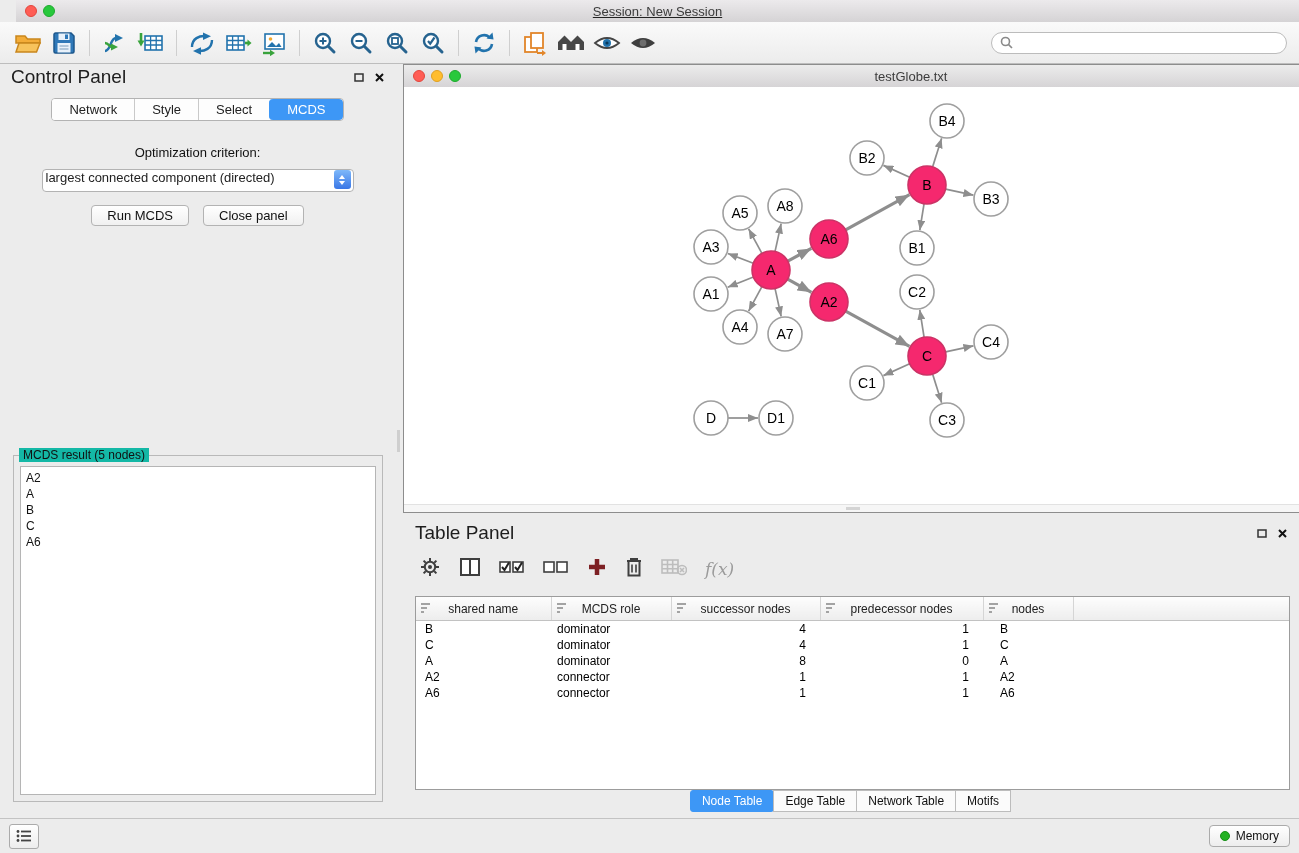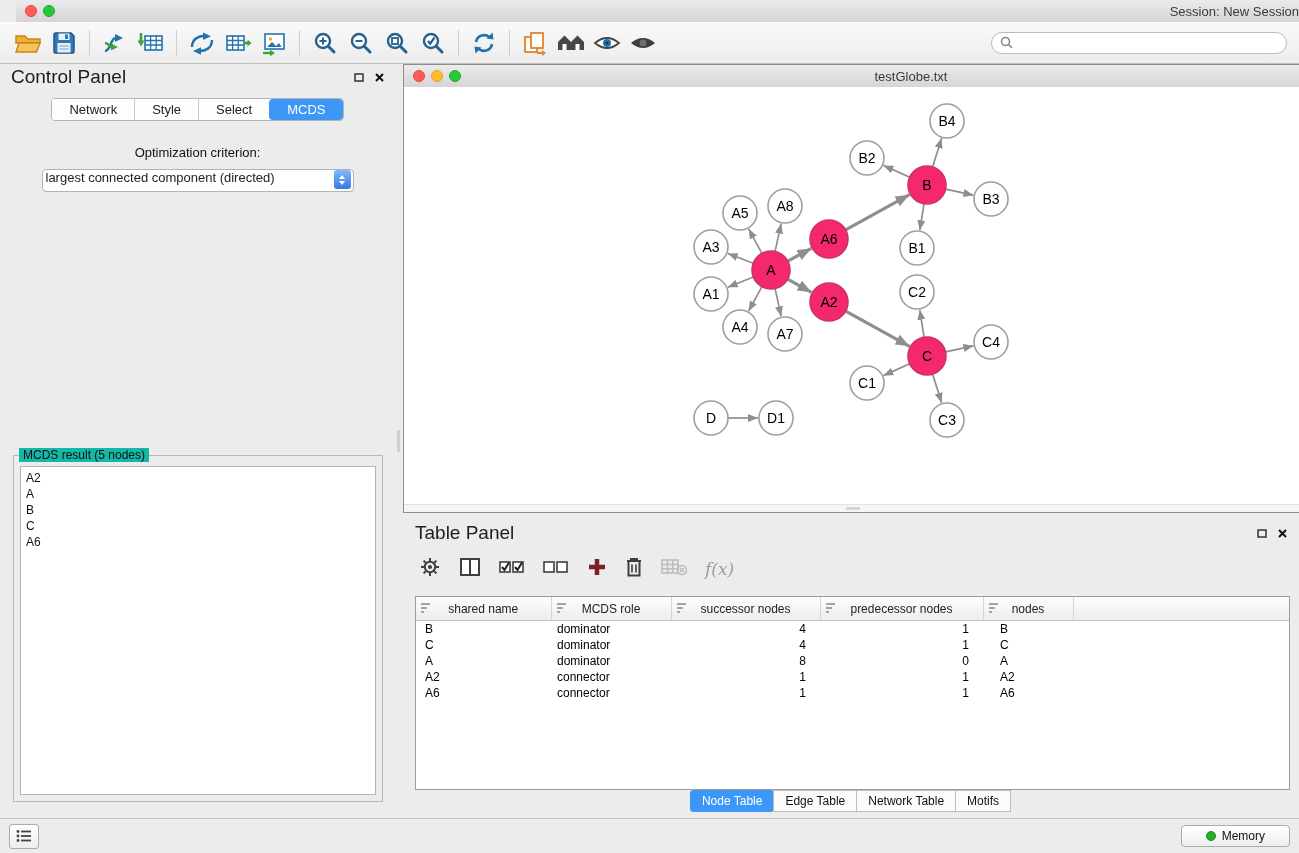--- a/index.html
+++ b/index.html
@@ -2,21 +2,21 @@
 <html><head>
 <meta charset="utf-8">
 <style>
   html,body{margin:0;padding:0;}
   body{width:1299px;height:853px;position:relative;background:#ececec;
        font-family:"Liberation Sans",sans-serif;overflow:hidden;color:#222;}
 
   
   .app-titlebar{position:absolute;left:16px;top:0;right:0;height:22px;
     background:linear-gradient(#eceaec,#d5d3d5);border-bottom:1px solid #b1afb1;
-    display:flex;align-items:center;justify-content:flex-end;}
+    display:flex;align-items:center;justify-content:center;text-decoration:underline;}
   .app-title{font-size:13px;color:#3c3c3c;}
   .lights{position:absolute;left:9px;top:5px;display:flex;gap:6px;}
   .light{width:12px;height:12px;border-radius:50%;box-sizing:border-box;}
   .light.red{background:#ff5d55;border:1px solid #e2463d;}
   .light.yellow{background:#ffbd2e;border:1px solid #dfa023;}
   .light.green{background:#28c83c;border:1px solid #1eaa2e;}
 
   
   .toolbar{position:absolute;left:0;top:22px;right:0;height:42px;
     background:linear-gradient(#fafafa,#ececec);border-bottom:1px solid #bdbdbd;
@@ -101,21 +101,21 @@
   .tp-tabs{position:absolute;left:0;right:0;bottom:6px;display:flex;justify-content:center;}
   .tp-tab{font-size:12px;padding:3px 11px;border:1px solid #bcbcbc;background:#fbfbfb;margin-left:-1px;color:#111;}
   .tp-tab.sel{background:#3d97f6;color:#fff;border-color:#3d97f6;border-radius:3px;}
 
   
   .statusbar{position:absolute;left:0;bottom:0;right:0;height:35px;background:#ececec;
     border-top:1px solid #c3c3c3;display:flex;align-items:center;padding:0 9px;box-sizing:border-box;}
   .status-left-btn{width:28px;height:23px;border:1px solid #ababab;border-radius:3px;
     background:linear-gradient(#ffffff,#ededed);display:flex;align-items:center;justify-content:center;}
   .memory-btn{margin-left:auto;display:flex;align-items:center;gap:6px;border:1px solid #ababab;
-    border-radius:4px;background:linear-gradient(#ffffff,#ededed);padding:3px 24px;font-size:12px;color:#111;}
+    border-radius:4px;background:linear-gradient(#ffffff,#ededed);padding:3px 10px;font-size:12px;color:#111;}
   .mem-dot{width:10px;height:10px;border-radius:50%;background:#23b123;border:1px solid #189018;box-sizing:border-box;}
 </style>
 </head>
 <body>
 
 <div class="app-titlebar">
   <div class="lights">
     <div class="light red"></div>
     <div class="light green"></div>
   </div>
@@ -300,20 +300,24 @@
   <div class="opt-label">Optimization criterion:</div>
 
   <div class="criterion">
     <span class="ctext">largest connected component (directed)</span>
     <span class="stepper">
       <span class="tri-up"></span>
         <span class="tri-down"></span>
     </span>
   </div>
 
+  <div class="cp-buttons">
+    <button class="btn">Run MCDS</button>
+    <button class="btn">Close panel</button>
+  </div>
 
   <div class="result-box">
     <div class="result-legend">MCDS result (5 nodes)</div>
     <div class="result-list">
         <div class="result-item">A2</div>
         <div class="result-item">A</div>
         <div class="result-item">B</div>
         <div class="result-item">C</div>
         <div class="result-item">A6</div>
       </div>

